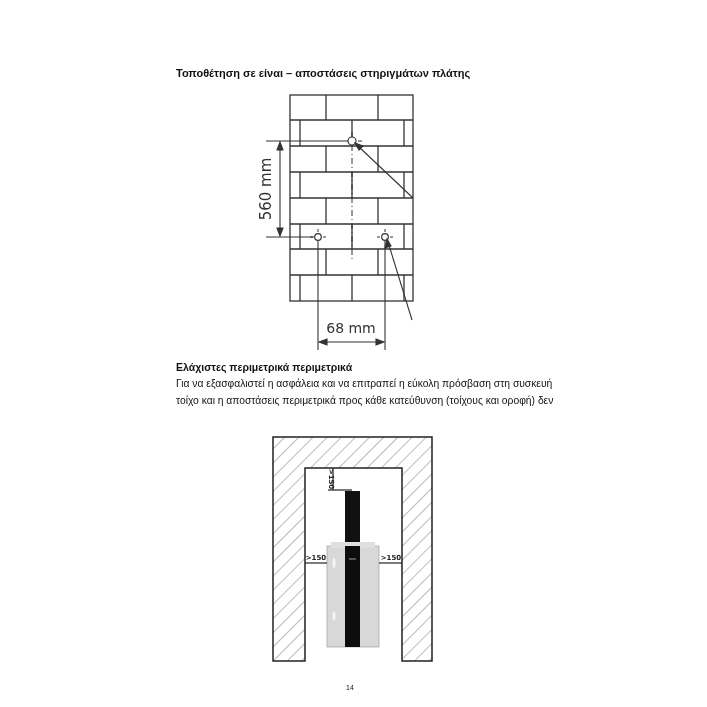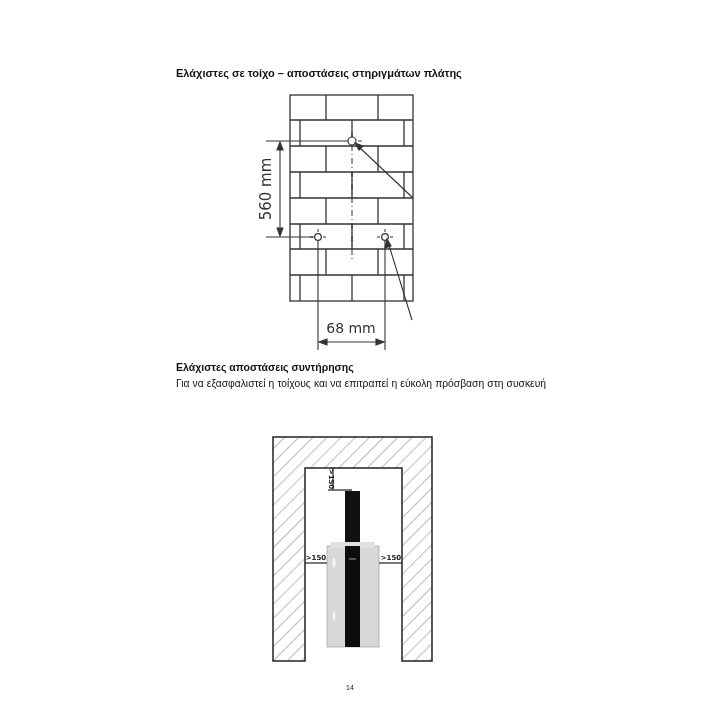--- a/index.html
+++ b/index.html
@@ -12,21 +12,21 @@
     #paragraph { left: 176px; top: 376px; width: 370px; font-size: 10.3px; line-height: 16.5px;
                  text-align: justify; }
     #paragraph span { display: block; white-space: nowrap; text-align-last: justify; }
     #paragraph span.last { text-align-last: left; }
     #page-number { left: 346px; top: 684px; font-size: 7px; }
     svg { position: absolute; left: 0; top: 0; }
   </style>
 </head>
 <body>
 
-<div id="title-1" class="abs heading">Ελάχιστες σε τοίχο – αποστάσεις στηριγμάτων πλάτης</div>
+<div id="title-1" class="abs heading">Τοποθέτηση σε είναι – αποστάσεις στηριγμάτων πλάτης</div>
 
 <svg width="707" height="707">
   <g stroke="#333" stroke-width="1.3" fill="none">
     <rect x="290" y="95" width="123" height="206"></rect>
 
     <line x1="290" y1="120" x2="413" y2="120"></line>
     <line x1="290" y1="146" x2="413" y2="146"></line>
     <line x1="290" y1="172" x2="413" y2="172"></line>
     <line x1="290" y1="198" x2="413" y2="198"></line>
     <line x1="290" y1="224" x2="413" y2="224"></line>
@@ -131,18 +131,19 @@
   </g>
 
   <g stroke="#222" stroke-width="1.2">
     <line x1="305" y1="563" x2="327" y2="563"></line>
     <line x1="379" y1="563" x2="402" y2="563"></line>
   </g>
   <text x="316" y="560" text-anchor="middle" font-family="DejaVu Sans, sans-serif" font-size="7" font-weight="bold" fill="#222">&gt;150</text>
   <text x="391" y="560" text-anchor="middle" font-family="DejaVu Sans, sans-serif" font-size="7" font-weight="bold" fill="#222">&gt;150</text>
 </svg>
 
-<div id="title-2" class="abs heading">Ελάχιστες αποστάσεις συντήρησης</div>
+<div id="title-2" class="abs heading">Ελάχιστες περιμετρικά περιμετρικά</div>
 <div id="paragraph" class="abs">
-  <span>Για να εξασφαλιστεί η τοίχους και να επιτραπεί η εύκολη πρόσβαση στη συσκευή</span>
+  <span>Για να εξασφαλιστεί η ασφάλεια και να επιτραπεί η εύκολη πρόσβαση στη συσκευή</span>
+  <span>τοίχο και η αποστάσεις περιμετρικά προς κάθε κατεύθυνση (τοίχους και οροφή) δεν</span>
 </div>
 
 <div id="page-number" class="abs">14</div>
 
 </body></html>

